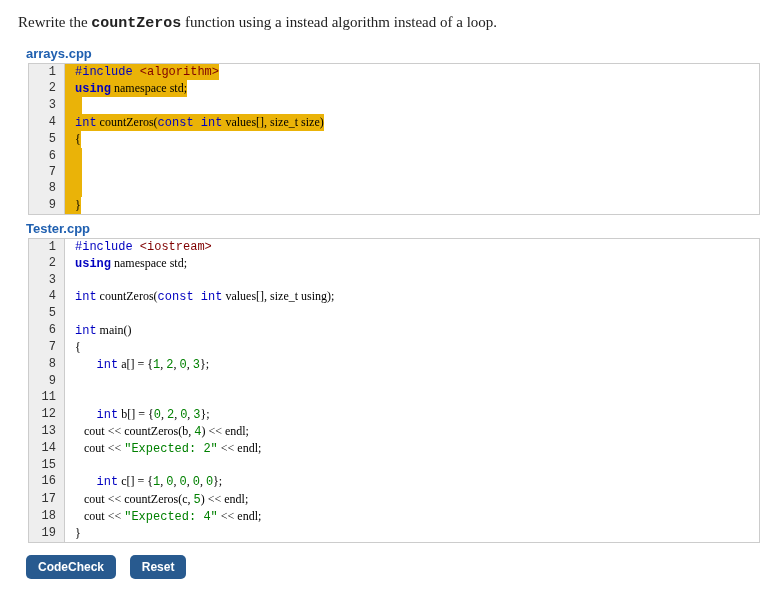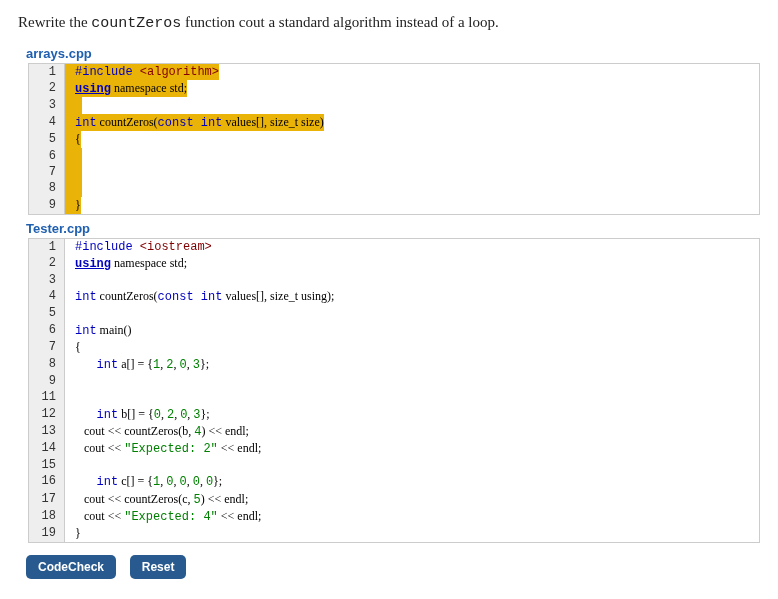--- a/index.html
+++ b/index.html
@@ -9,21 +9,21 @@
       color: #222;
       background: #fff;
       padding: 14px 18px;
     }
     .instruction {
       margin-bottom: 14px;
       font-size: 15px;
     }
     .instruction code {
       font-family: 'Consolas', 'Monaco', 'Courier New', monospace;
-      font-weight: normal;
+      font-weight: bold;
       font-size: 15px;
     }
     .filename {
       font-family: Liberation Sans, sans-serif;
       font-weight: bold;
       color: #2060b0;
       font-size: 13px;
       margin: 4px 0 2px 8px;
     }
     .code-block {
@@ -49,21 +49,21 @@
     }
     .code-content {
       padding-left: 10px;
       white-space: pre;
     }
     .editable .code-content {
       background: #eab308;
     }
     .kw-pp { color: #0000c0; }
     .kw-inc { color: #800000; }
-    .kw-ns { color: #0000c0; font-weight: bold; text-decoration: underline; }
+    .kw-ns { color: #0000c0; font-weight: bold; }
     .type { color: #0000c0; font-weight: normal; }
     .str { color: #008000; }
     .num { color: #008000; }
     .ident { color: #000; font-family: Liberation Serif, serif; }
     .buttons {
       margin: 12px 0 0 8px;
     }
     .btn {
       display: inline-block;
       background: #285a8f;
@@ -75,21 +75,21 @@
       border: none;
       border-radius: 5px;
       margin-right: 10px;
       cursor: pointer;
     }
   </style>
 </head>
 <body>
 
 <div class="instruction">
-  <span>Rewrite the </span><code>countZeros</code><span> function cout a standard algorithm instead of a loop.</span>
+  <span>Rewrite the </span><code>countZeros</code><span> function using a instead algorithm instead of a loop.</span>
 </div>
 
 <div class="filename">arrays.cpp</div>
 <div class="code-block editable" id="code-arrays">
     <div class="code-line">
       <div class="gutter">1</div>
       <div class="code-content"><span class="kw-pp">#include </span><span class="kw-inc">&lt;algorithm&gt;</span></div>
     </div>
     <div class="code-line">
       <div class="gutter">2</div>

